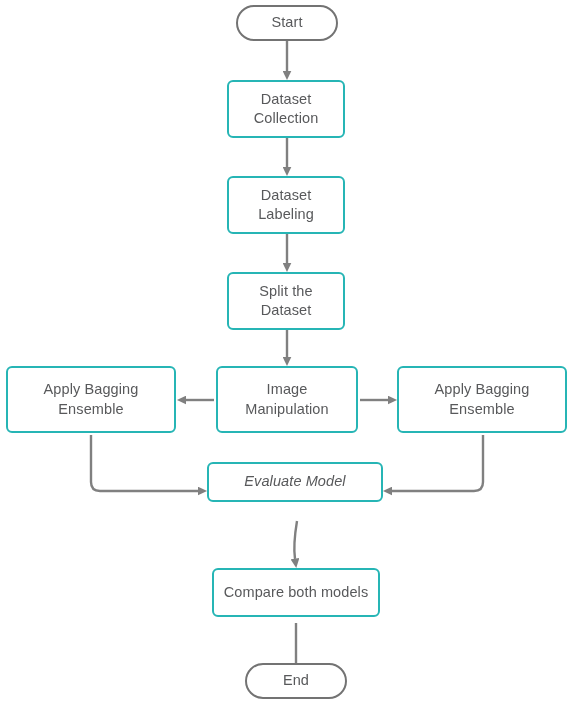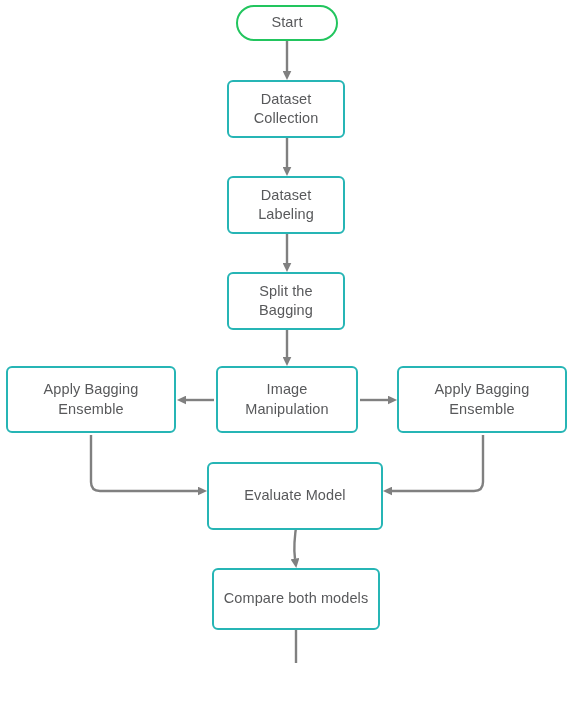--- a/index.html
+++ b/index.html
@@ -37,21 +37,21 @@
     font-size: 14.5px;
     line-height: 1.32;
     letter-spacing: 0.1px;
     z-index: 2;
   }
   .node.process {
     border: 2px solid #26b5b5;
     border-radius: 6px;
   }
   .node.terminator {
-    border: 2px solid #22c55e;
+    border: 2px solid #737373;
     border-radius: 26px;
   }
   .node-label {
     display: block;
     padding: 0 6px;
     white-space: pre-line;
   }
 </style>
 </head>
 <body>
@@ -92,40 +92,43 @@
 Collection</span>
   </div>
 
   <div class="node process" style="left:227px; top:176px; width:118px; height:58px;">
     <span class="node-label">Dataset
 Labeling</span>
   </div>
 
   <div class="node process" style="left:227px; top:272px; width:118px; height:58px;">
     <span class="node-label">Split the
-Bagging</span>
+Dataset</span>
   </div>
 
   <div class="node process" style="left:216px; top:366px; width:142px; height:67px;text-align:center;">
     <span class="node-label">Image
 Manipulation</span>
   </div>
 
   <div class="node process" style="left:6px; top:366px; width:170px; height:67px;">
     <span class="node-label">Apply Bagging
 Ensemble</span>
   </div>
 
   <div class="node process" style="left:397px; top:366px; width:170px; height:67px;">
     <span class="node-label">Apply Bagging
 Ensemble</span>
   </div>
 
-  <div class="node process" style="left:207px; top:462px; width:176px; height:68px;">
+  <div class="node process" style="left:207px; top:462px; width:176px; height:40px;font-style:italic;">
     <span class="node-label">Evaluate Model</span>
   </div>
 
-  <div class="node process" style="left:212px; top:568px; width:168px; height:62px;">
+  <div class="node process" style="left:212px; top:568px; width:168px; height:49px;">
     <span class="node-label">Compare both models</span>
   </div>
 
+  <div class="node terminator" style="left:245px; top:663px; width:102px; height:36px;">
+    <span class="node-label">End</span>
+  </div>
 
 </div>
 
 </body></html>

